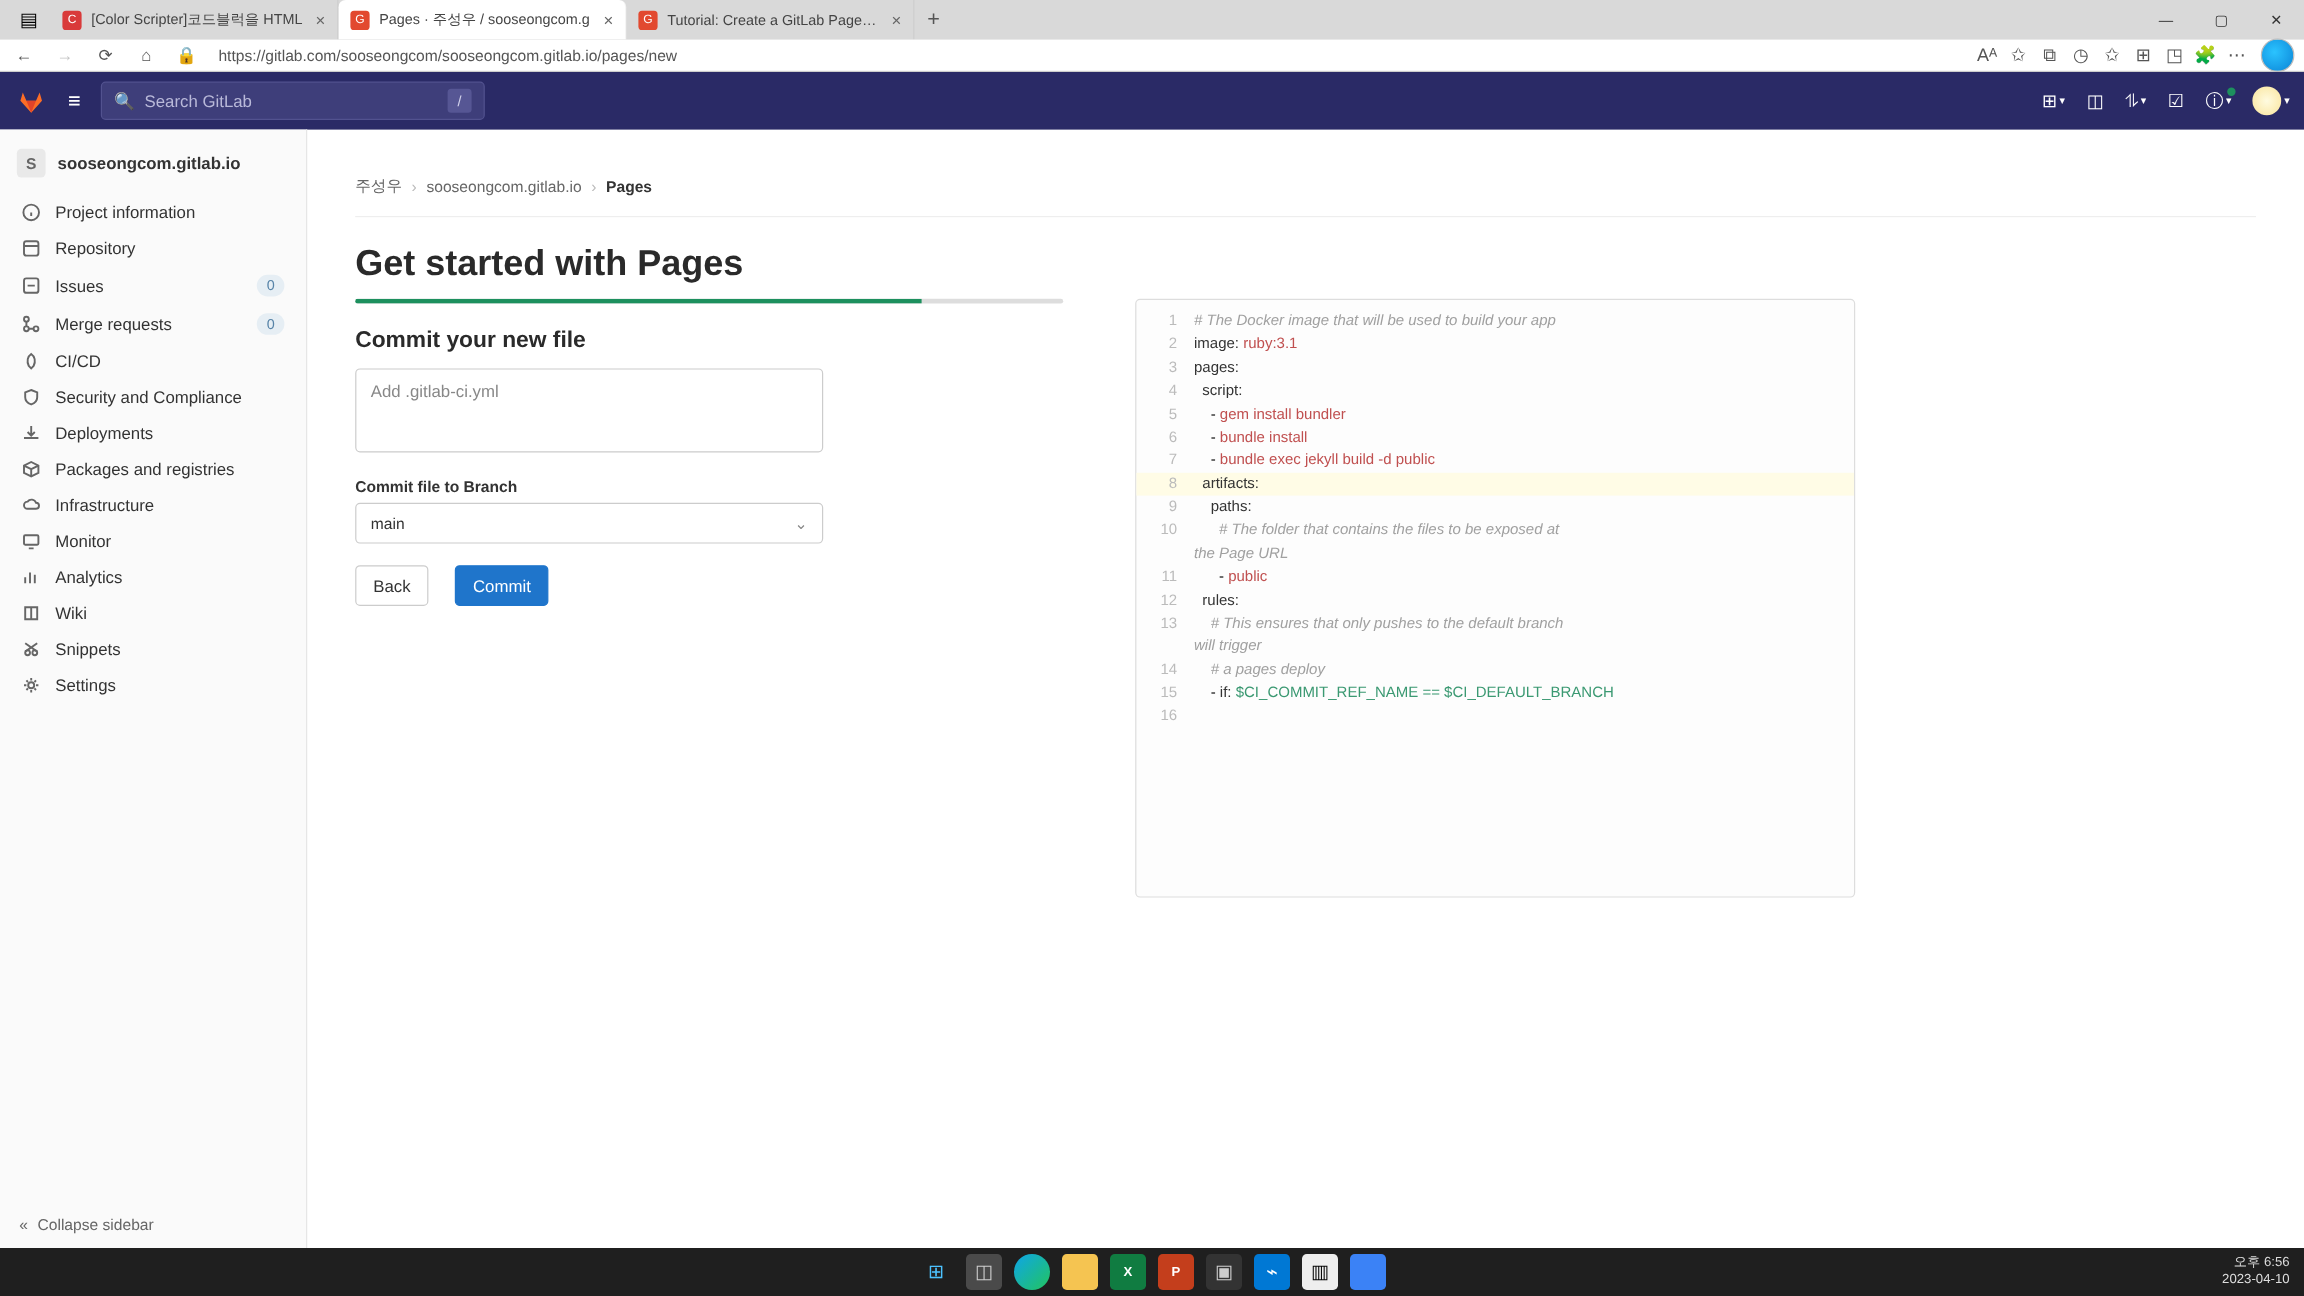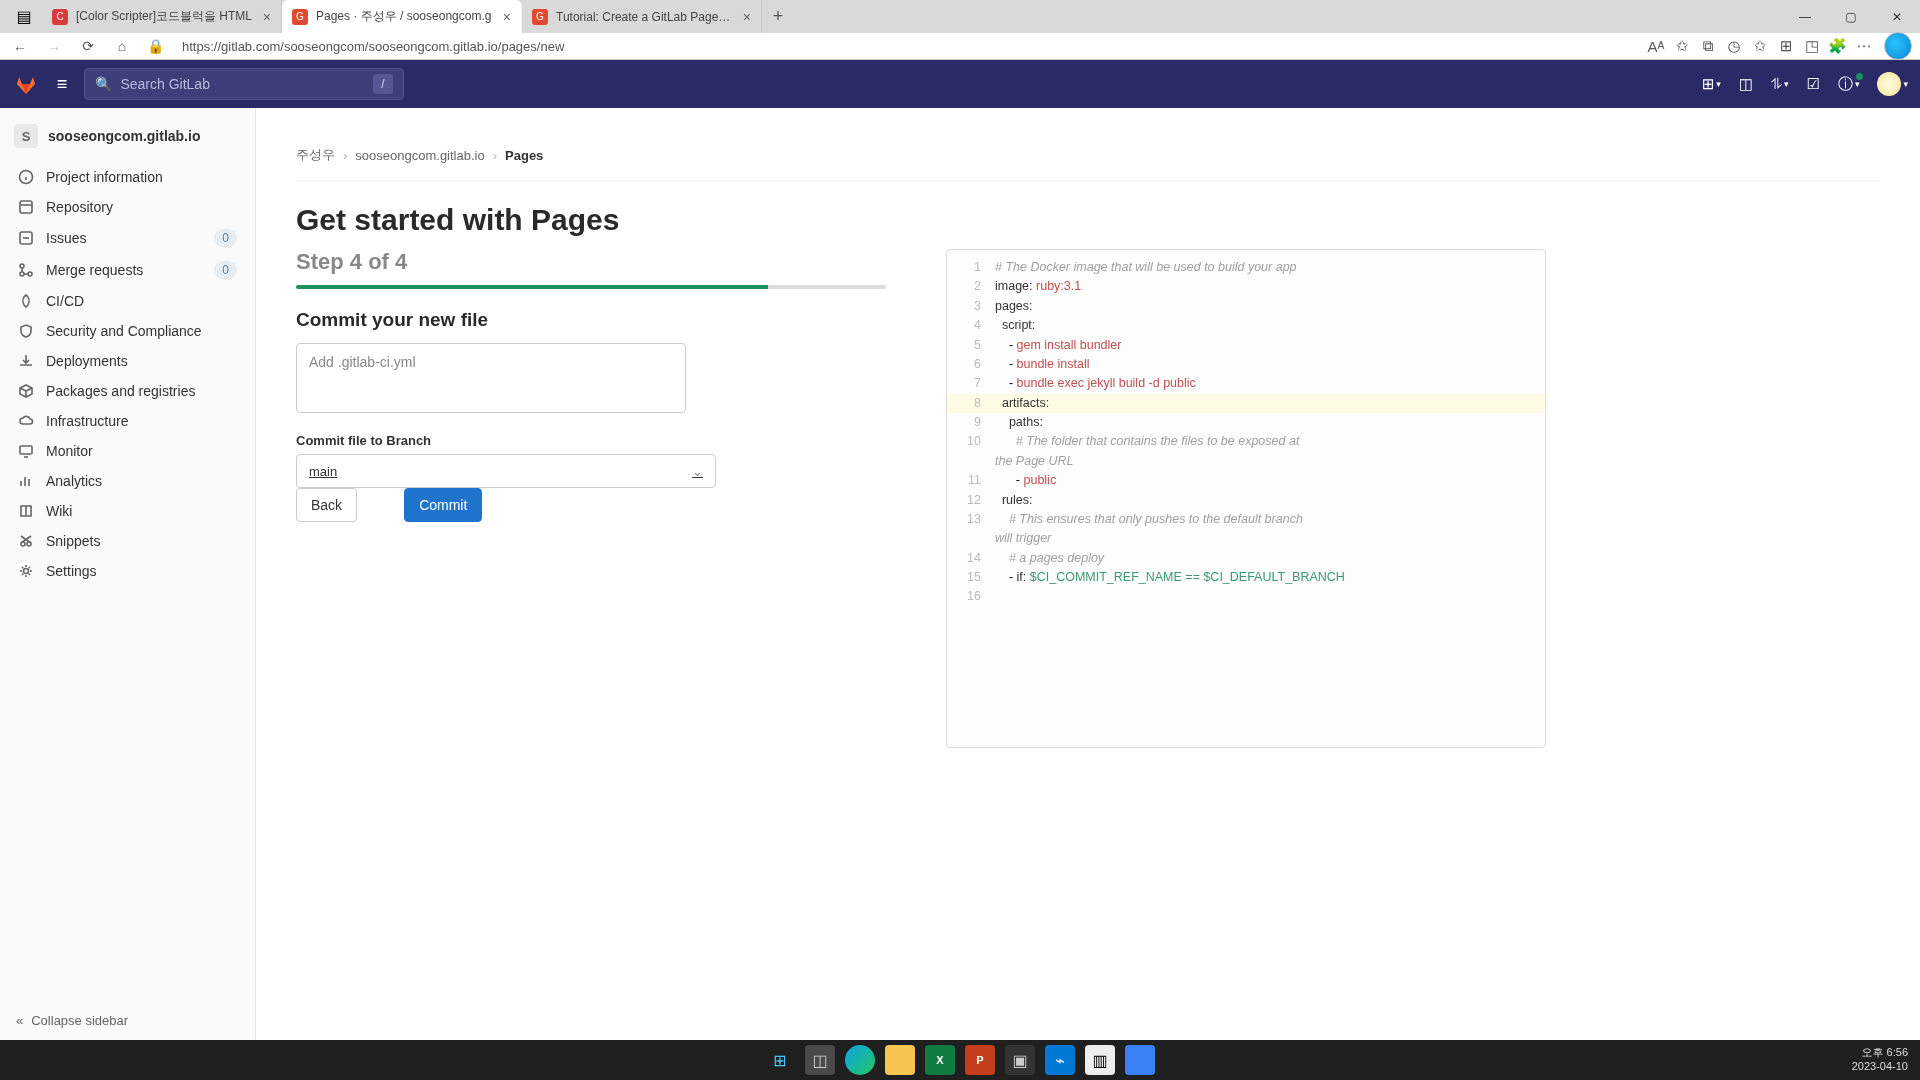--- a/index.html
+++ b/index.html
@@ -60,24 +60,24 @@
 
   .cols{display:flex;gap:60px;align-items:flex-start;}
   .left{width:590px;}
   .step{font-size:22px;font-weight:700;color:#888;margin-bottom:10px;}
   .progress{height:4px;background:#ddd;border-radius:2px;margin-bottom:20px;overflow:hidden;}
   .progress .bar{height:100%;background:#1d905e;width:80%;}
 
   .commit-h{font-size:19px;font-weight:700;color:#2a2a2a;margin-bottom:12px;}
   .lbl{font-size:13px;font-weight:600;color:#333;margin-bottom:6px;display:block;}
   textarea.msg{width:390px;height:70px;border:1px solid #ccc;border-radius:4px;padding:10px 12px;font-size:14px;color:#888;resize:none;font-family:inherit;}
-  .sel{width:420px;height:34px;border:1px solid #ccc;border-radius:4px;padding:0 12px;display:flex;align-items:center;justify-content:space-between;font-family:ui-monospace,Menlo,monospace;font-size:13px;color:#333;text-decoration:underline;}
+  .sel{width:390px;height:34px;border:1px solid #ccc;border-radius:4px;padding:0 12px;display:flex;align-items:center;justify-content:space-between;font-family:ui-monospace,Menlo,monospace;font-size:13px;color:#333;margin-bottom:18px;}
   .btns{display:flex;gap:22px;}
   .btn{height:34px;padding:0 14px;border-radius:4px;border:1px solid #ccc;background:#fff;font-size:14px;color:#333;display:flex;align-items:center;}
-  .btn.primary{background:#1f75cb;border-color:#1f75cb;color:#fff;margin-left:25px;}
+  .btn.primary{background:#1f75cb;border-color:#1f75cb;color:#fff;}
 
   .code-panel{width:600px;border:1px solid #ddd;border-radius:4px;background:#fdfdfd;}
   .code-head{background:#f1f1f1;padding:10px 14px;font-size:13px;font-weight:600;color:#444;border-bottom:1px solid #e6e6e6;}
   .code-body{font-family:ui-monospace,Menlo,Consolas,monospace;font-size:12.5px;line-height:1.55;padding:8px 0 140px 0;}
   .cl{display:flex;}
   .cl.hl{background:#fffce6;}
   .ln{width:48px;text-align:right;padding-right:14px;color:#bbb;user-select:none;}
   .code{white-space:pre;flex:1;padding-right:12px;}
   .c-comment{color:#a0a0a0;font-style:italic;}
   .c-key{color:#333;}
@@ -284,21 +284,20 @@
       <span class="sep">›</span>
       <span>sooseongcom.gitlab.io</span>
       <span class="sep">›</span>
       <span class="cur">Pages</span>
     </div>
 
     <h1 class="page-title">Get started with Pages</h1>
 
     <div class="cols">
       <div class="left">
-        <div class="step">Step 4 of 4</div>
         <div class="progress">
             <div class="bar"></div>
           </div>
         <div class="commit-h">Commit your new file</div>
 
         <textarea class="msg" style="">Add .gitlab-ci.yml</textarea>
 
         <div style="height:16px"></div>
         <label class="lbl">Commit file to Branch</label>
         <div class="sel">

